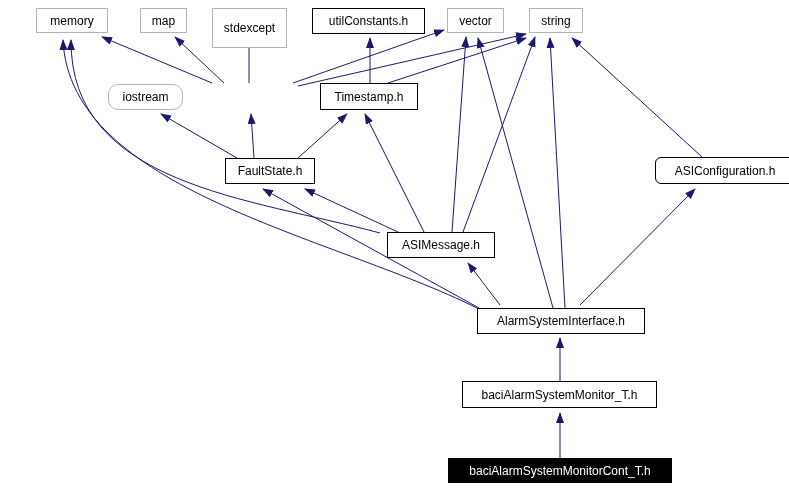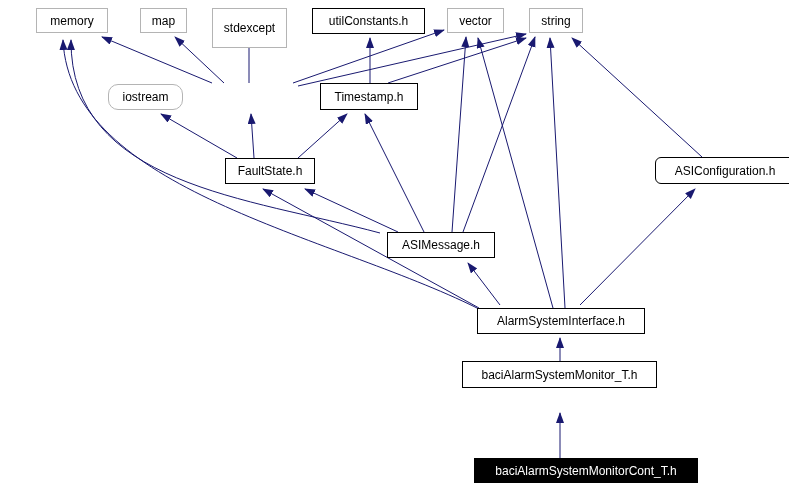--- a/index.html
+++ b/index.html
@@ -17,21 +17,21 @@
     background:#ffffff;
     border:1px solid #000000;
     color:#000000;
     font-size:12px;
     text-align:center;
     display:flex;align-items:center;justify-content:center;
     white-space:nowrap;
     cursor:pointer;
   }
   .node.sys{border-color:#b4b4b4;}
-  .node.main{background:#000000;color:#ffffff;border-color:#000000;margin-left:26px;}
+  .node.main{background:#000000;color:#ffffff;border-color:#000000;}
 </style>
 </head>
 <body>
 
 <div id="canvas">
 
   <svg id="edges" viewBox="0 0 789 488" xmlns="http://www.w3.org/2000/svg">
     <defs>
       <marker id="arrow" markerUnits="userSpaceOnUse" markerWidth="12" markerHeight="9" refX="10" refY="4" orient="auto">
         <path d="M0,0 L11,4 L0,8 z" fill="#191970"></path>
@@ -70,16 +70,16 @@
   <div class="node sys" style="left:212px; top:8px;   width:75px;  height:40px;">stdexcept</div>
   <div class="node" style="left:312px; top:8px;   width:113px; height:26px;">utilConstants.h</div>
   <div class="node sys" style="left:447px; top:8px;   width:57px;  height:25px;">vector</div>
   <div class="node sys" style="left:529px; top:8px;   width:54px;  height:25px;">string</div>
   <div class="node sys" style="left:108px; top:84px;  width:75px;  height:26px;border-radius:10px;">iostream</div>
   <div class="node" style="left:225px; top:158px; width:90px;  height:26px;">FaultState.h</div>
   <div class="node" style="left:320px; top:83px;  width:98px;  height:27px;">Timestamp.h</div>
   <div class="node" style="left:380px; top:232px; width:108px; height:26px;margin-left:7px;">ASIMessage.h</div>
   <div class="node" style="left:655px; top:157px; width:140px; height:27px;border-radius:6px;">ASIConfiguration.h</div>
   <div class="node" style="left:477px; top:308px; width:168px; height:26px;">AlarmSystemInterface.h</div>
-  <div class="node" style="left:462px; top:361px; width:195px; height:27px;">baciAlarmSystemMonitor_T.h</div>
+  <div class="node" style="left:462px; top:381px; width:195px; height:27px;">baciAlarmSystemMonitor_T.h</div>
   <div class="node main" style="left:448px; top:458px; width:224px; height:25px;">baciAlarmSystemMonitorCont_T.h</div>
 
 </div>
 
 </body></html>

